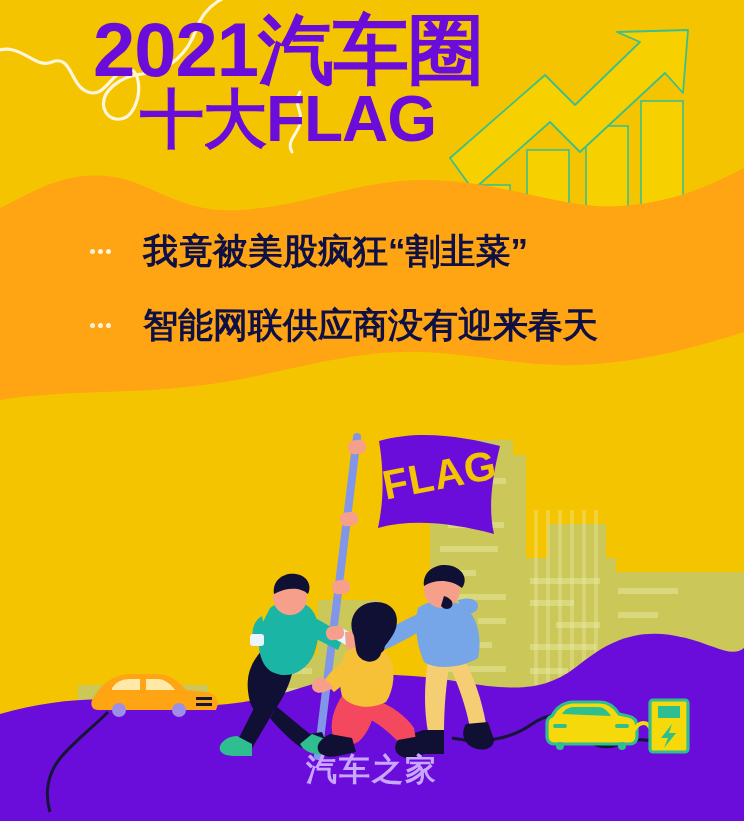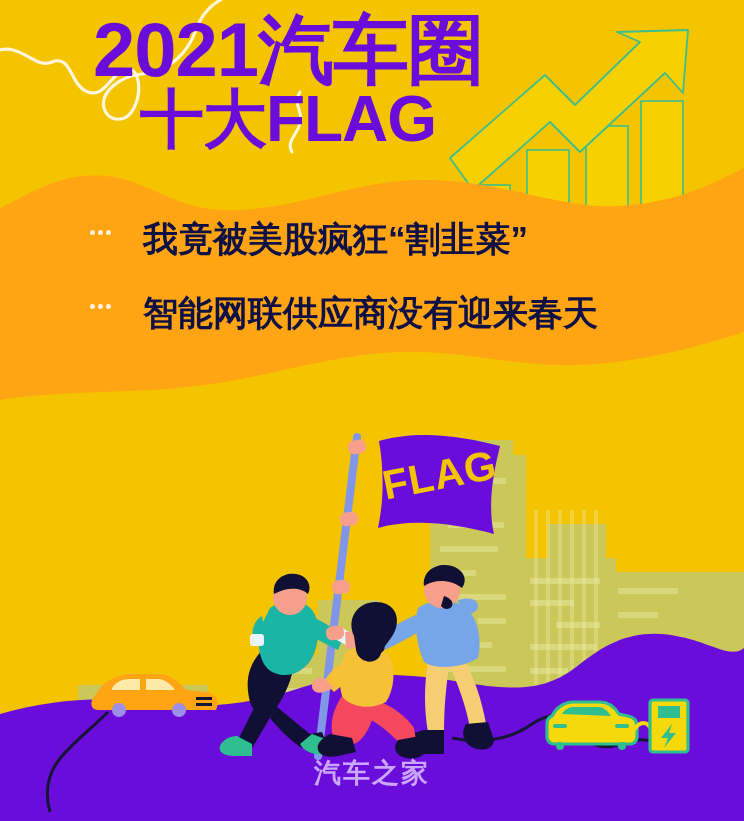--- a/index.html
+++ b/index.html
@@ -46,20 +46,21 @@
   
   #bullet-list {
     position: absolute;
     left: 82px;
     top: 216px;
     width: 600px;
     z-index: 40;
   }
   .bullet-row {
     display: flex;
+    align-items: center;
     height: 70px;
     margin-bottom: 4px;
   }
   .bubble-icon {
     position: relative;
     width: 37px;
     height: 32px;
     border-radius: 16px/14px;
     background: #FFA413;
     flex: 0 0 auto;
@@ -94,21 +95,21 @@
   
   #brand {
     position: absolute;
     left: 0; right: 0;
     bottom: 30px;
     text-align: center;
     z-index: 60;
   }
   #brand-text {
     color: #C9A6FF;
-    font-size: 27px;
+    font-size: 31px;
     font-weight: 900;
     letter-spacing: 2px;
   }
   
   #flag-label {
     position: absolute;
     left: 382px;
     top: 452px;
     z-index: 45;
     transform: rotate(-11deg);

